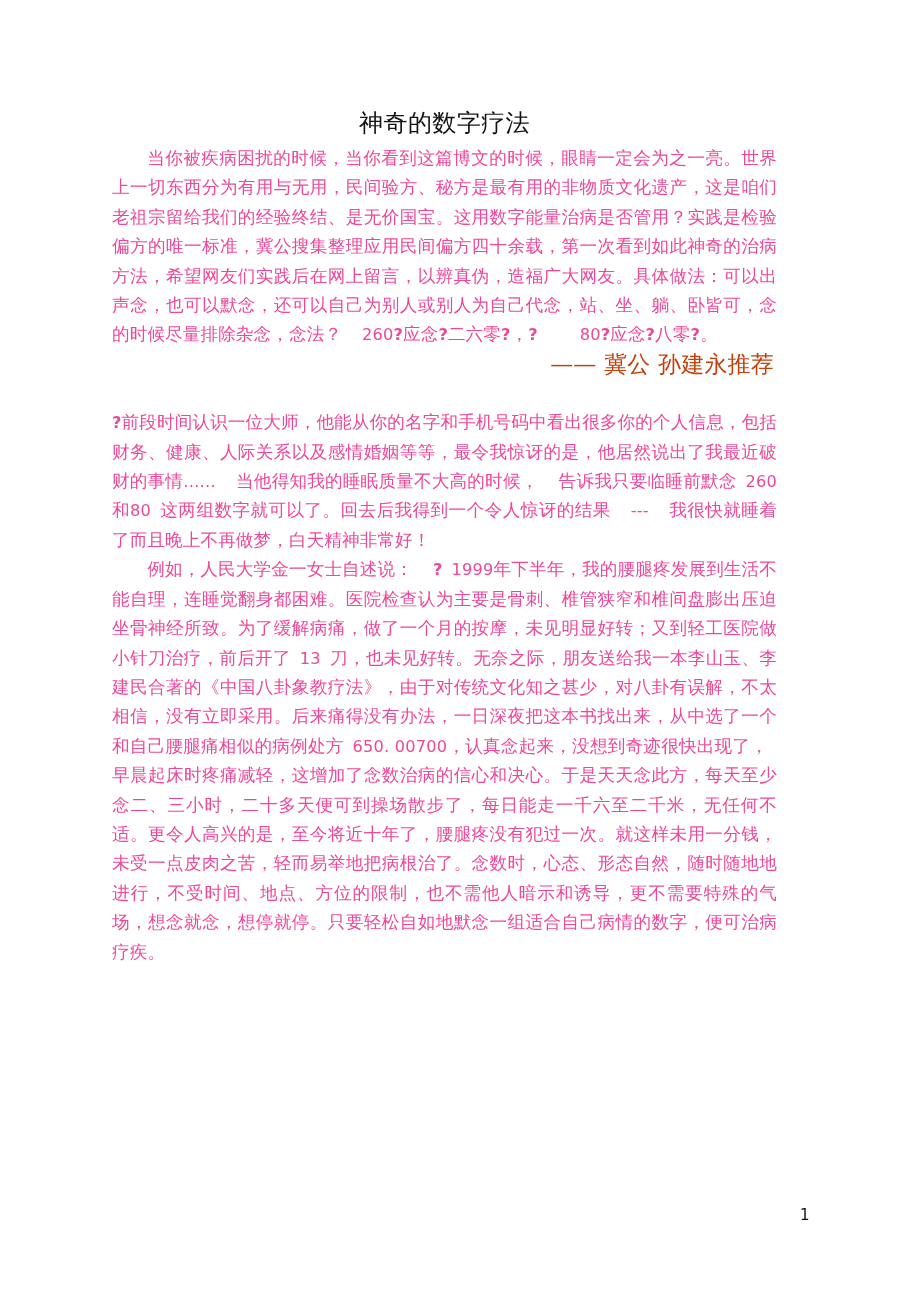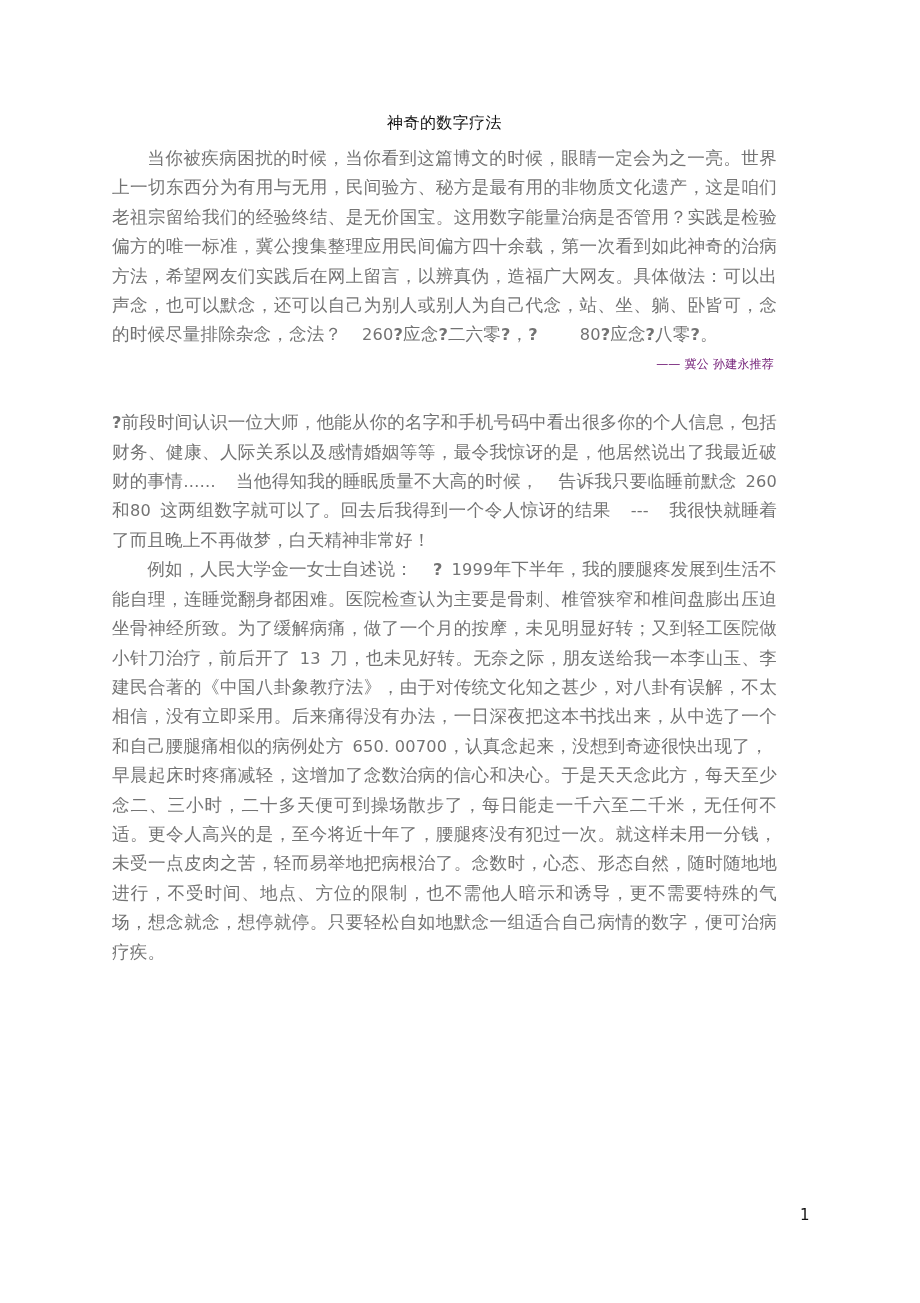--- a/index.html
+++ b/index.html
@@ -27,51 +27,51 @@
 
   .content {
     position: absolute;
     left: 112px;
     top: 108px;
     width: 665px;
   }
 
   .doc-title {
     text-align: center;
-    font-size: 16px;
+    font-size: 24px;
     line-height: 30px;
     letter-spacing: 0.4px;
     margin: 0 0 6px 0;
     font-weight: 400;
     color: #121212;
   }
 
   .para {
     font-size: 17.6px;
     line-height: 29.4px;
     text-align: justify;
     text-justify: inter-ideograph;
     margin: 0;
     letter-spacing: 0.1px;
-    color: #737373;
+    color: #ec4899;
     text-indent: 2em;
   }
 
   .para.noindent {
     text-indent: 0;
   }
 
   .signature {
     text-align: right;
-    font-size: 12px;
+    font-size: 23px;
     line-height: 29.4px;
     margin: 0;
     padding-right: 3px;
     letter-spacing: 0.2px;
-    color: #701a75;
+    color: #c2410c;
   }
 
   .spacer-lg {
     height: 29px;
   }
 
   .lat {
     font-family: "DejaVu Sans", "Liberation Sans", sans-serif;
     font-size: 16.2px;
     letter-spacing: 0.2px;

